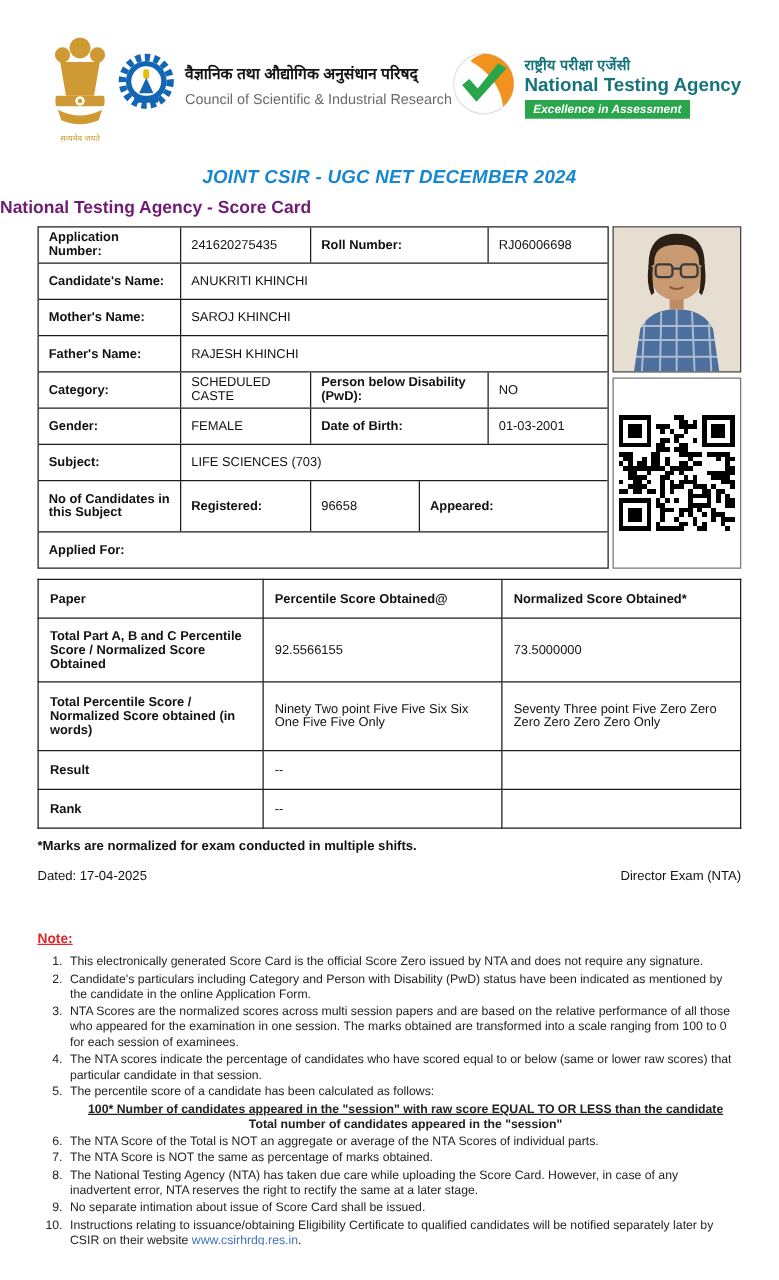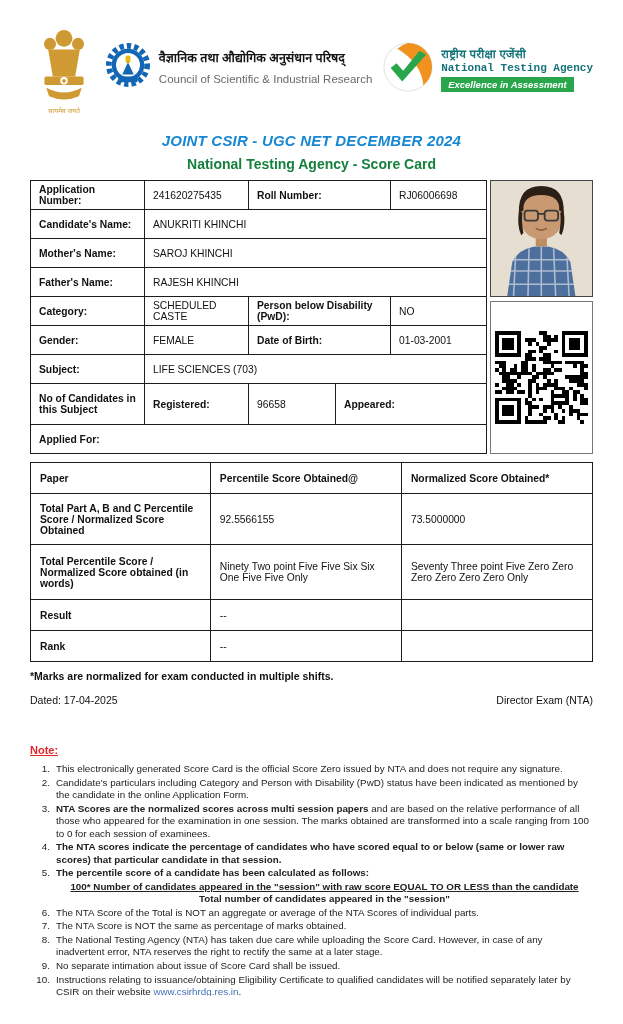--- a/index.html
+++ b/index.html
@@ -12,25 +12,25 @@
   .page{width:623px;height:996px;background:#fff;position:relative;overflow:hidden;}
   .inner{margin:0 30px;}
 
   
   .hdr{display:flex;justify-content:space-between;align-items:flex-start;padding:26px 30px 0 34px;}
   .emblem{width:60px;text-align:center;}
   .logo-group{display:flex;align-items:center;gap:8px;margin-top:16px;}
   .csir-text .hi{font-weight:bold;font-size:12.5px;color:#151515;}
   .csir-text .en{font-size:11.5px;color:#6a6a6a;margin-top:7px;}
   .nta-text .hi{font-weight:bold;font-size:11.5px;color:var(--teal);letter-spacing:.3px;}
-  .nta-text .en{font-size:11px;color:var(--teal);font-weight:bold;margin-top:1px;font-family:Liberation Mono, monospace;}
+  .nta-text .en{font-size:15px;color:var(--teal);font-weight:bold;margin-top:1px;}
   .nta-badge{display:inline-block;background:var(--green);color:#fff;font-weight:bold;font-style:italic;font-size:9.5px;padding:2px 7px;margin-top:3px;}
 
   .title-blue{margin-top:12px;text-align:center;color:var(--blue);font-weight:bold;font-size:15px;letter-spacing:.2px;font-style:italic;}
-  .title-black{margin-top:7px;text-align:center;color:#15803d;font-weight:bold;font-size:14px;}
+  .title-black{margin-top:7px;text-align:left;color:#701a75;font-weight:bold;font-size:14px;}
 
   
   .info-section{display:flex;gap:3px;margin-top:8px;}
   .info-table{width:457px;border:1.5px solid var(--border);}
   .irow{display:flex;border-bottom:1px solid var(--border);min-height:28px;align-items:stretch;}
   .irow:last-child{border-bottom:none;}
   .irow.tall{min-height:40px;}
   .cell{border-right:1px solid var(--border);padding:3px 8px;display:flex;align-items:center;font-size:10.3px;box-sizing:border-box;}
   .cell:last-child{border-right:none;}
   .cell.lbl{font-weight:bold;}
@@ -62,21 +62,21 @@
 
   .norm-note{font-weight:bold;font-size:10.5px;margin-top:8px;}
   .dated-row{display:flex;justify-content:space-between;font-size:10.5px;margin-top:12px;}
 
   
   .notes{margin-top:38px;}
   .note-heading{color:var(--red);font-weight:bold;font-size:11px;text-decoration:underline;margin-bottom:7px;}
   ol.note-list{list-style:none;margin:0;padding:0;counter-reset:n;font-size:9.8px;line-height:1.28;color:#222;}
   ol.note-list li{counter-increment:n;padding-left:26px;text-indent:-26px;margin-bottom:1px;}
   ol.note-list li::before{content:counter(n) ".";display:inline-block;width:20px;text-align:right;margin-right:6px;}
-  .bold{font-weight:bold;}
+  .bold{font-weight:normal;}
   .note-link{color:var(--link);text-decoration:underline;cursor:pointer;}
   .frac-num{display:block;text-indent:0;text-align:center;font-weight:bold;text-decoration:underline;margin-top:1px;}
   .frac-den{display:block;text-indent:0;text-align:center;font-weight:bold;margin-bottom:1px;}
 </style>
 </head>
 <body>
 
 <div class="page">
 
   <div class="hdr">

